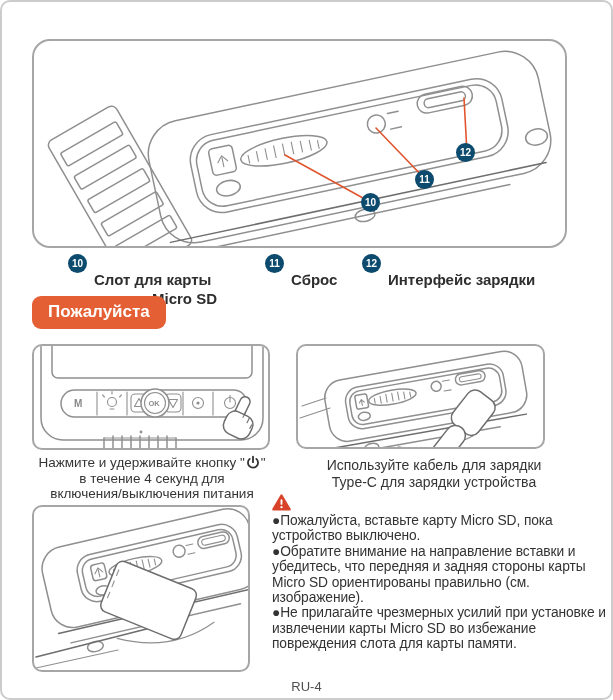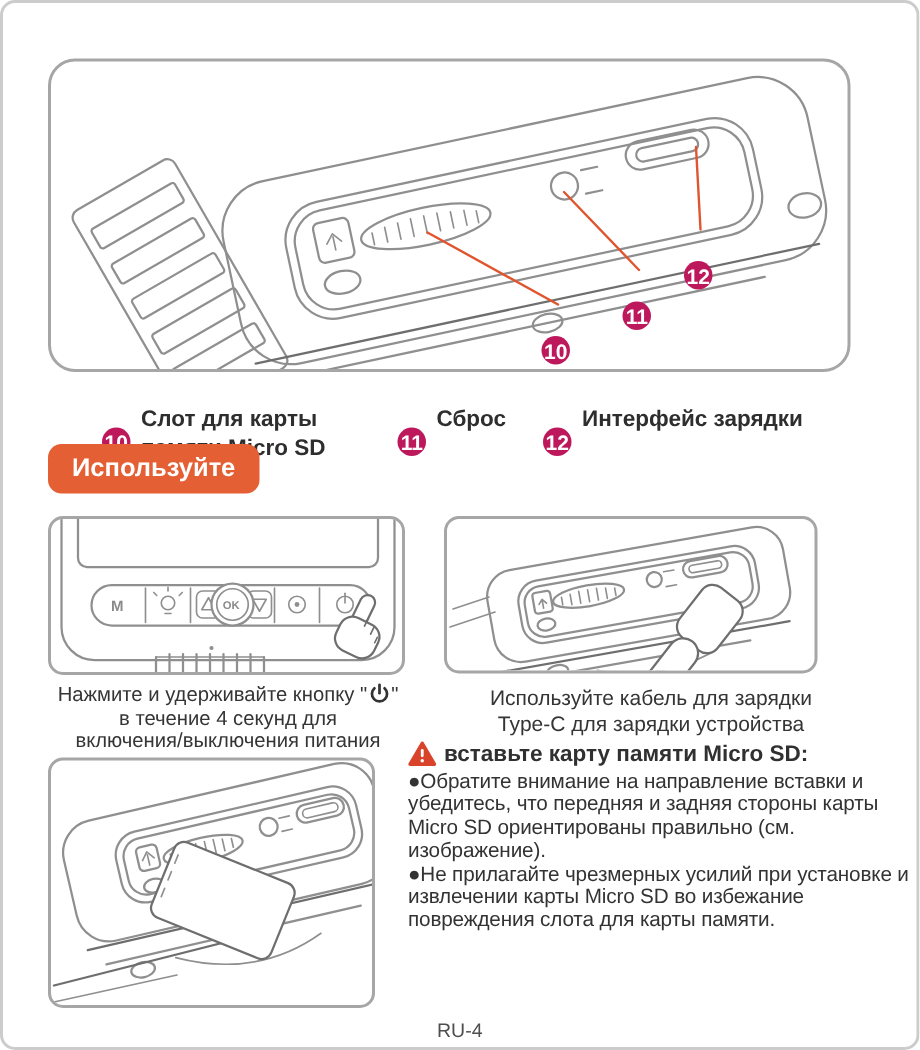--- a/index.html
+++ b/index.html
@@ -19,24 +19,23 @@
   svg.art .dot{fill:#8f8f8f; stroke:none;}
   svg.art text{stroke:none; fill:#8a8a8a; font-family:"Liberation Sans",sans-serif; font-weight:bold;}
   
   .frame{position:absolute; box-sizing:border-box; border:2px solid #a6a6a6; background:#fff; overflow:hidden;}
   .top-box{left:30px; top:37px; width:535px; height:209px; border-radius:18px;}
   .power-box{left:30px; top:342px; width:238px; height:106px; border-radius:10px;}
   .charge-box{left:294px; top:342px; width:249px; height:105px; border-radius:10px;}
   .sd-box{left:30px; top:503px; width:218px; height:167px; border-radius:10px;}
   
   .badge{
-    width:19px; height:19px; border-radius:50%; background:#be185d; color:#fff;
-    font-size:14px; font-weight:bold; display:flex; align-items:center; justify-content:center;
+    width:19px; height:19px; border-radius:50%; background:#0c4a6e; color:#fff;
+    font-size:10px; font-weight:bold; display:flex; align-items:center; justify-content:center;
     flex:0 0 19px;
-    margin-top:31px;
   }
   .callout{position:absolute;}
   .c10{left:359px; top:191px;}
   .c11{left:413px; top:168px;}
   .c12{left:454px; top:141px;}
   
   .legend-item{position:absolute; display:flex; align-items:flex-start; gap:7px;}
   .li-1{left:66px; top:252px; width:170px;}
   .li-2{left:263px; top:252px;}
   .li-3{left:360px; top:252px;}
@@ -112,21 +111,21 @@
   </div>
   <div class="legend-item li-2">
     <span class="badge">11</span>
     <span class="legend-label">Сброс</span>
   </div>
   <div class="legend-item li-3">
     <span class="badge">12</span>
     <span class="legend-label">Интерфейс зарядки</span>
   </div>
 
-  <div class="banner">Используйте</div>
+  <div class="banner">Пожалуйста</div>
 
   <div class="frame power-box">
     <svg class="art" width="234" height="102" viewBox="0 0 234 102">
       <rect x="7" y="-58" width="222" height="152" rx="22"></rect>
       <rect x="18" y="-48" width="200" height="80" rx="6"></rect>
       <rect x="27" y="44" width="186" height="27" rx="13.5"></rect>
       <path class="thin" d="M63 46 v23 M93 46 v23 M149 46 v23 M179 46 v23"></path>
       <text x="40" y="61" font-size="10">M</text>
       <g>
         <circle cx="78" cy="56" r="4.5" class="thin"></circle>
@@ -235,23 +234,23 @@
     </svg>
   </div>
 
   <div class="warning">
     <div class="warn-title">
       <svg width="19" height="17" viewBox="0 0 24 22">
         <path d="M12 2 L22.5 20 H1.5 Z" fill="#d8432a" stroke="#d8432a" stroke-width="3" stroke-linejoin="round"></path>
         <rect x="10.8" y="6.8" width="2.4" height="7.2" rx="1.2" fill="#fff"></rect>
         <circle cx="12" cy="17" r="1.5" fill="#fff"></circle>
       </svg>
-      <span>вставьте карту памяти Micro SD:</span>
     </div>
     <div class="warn-body">
+      <p><span>●</span><span>Пожалуйста, вставьте карту Micro SD, пока устройство выключено.</span></p>
       <p><span>●</span><span>Обратите внимание на направление вставки и убедитесь, что передняя и задняя стороны карты Micro SD ориентированы правильно (см. изображение).</span></p>
       <p><span>●</span><span>Не прилагайте чрезмерных усилий при установке и извлечении карты Micro SD во избежание повреждения слота для карты памяти.</span></p>
     </div>
   </div>
 
   <div class="footer">RU-4</div>
 
 </div>
 
 </body></html>

